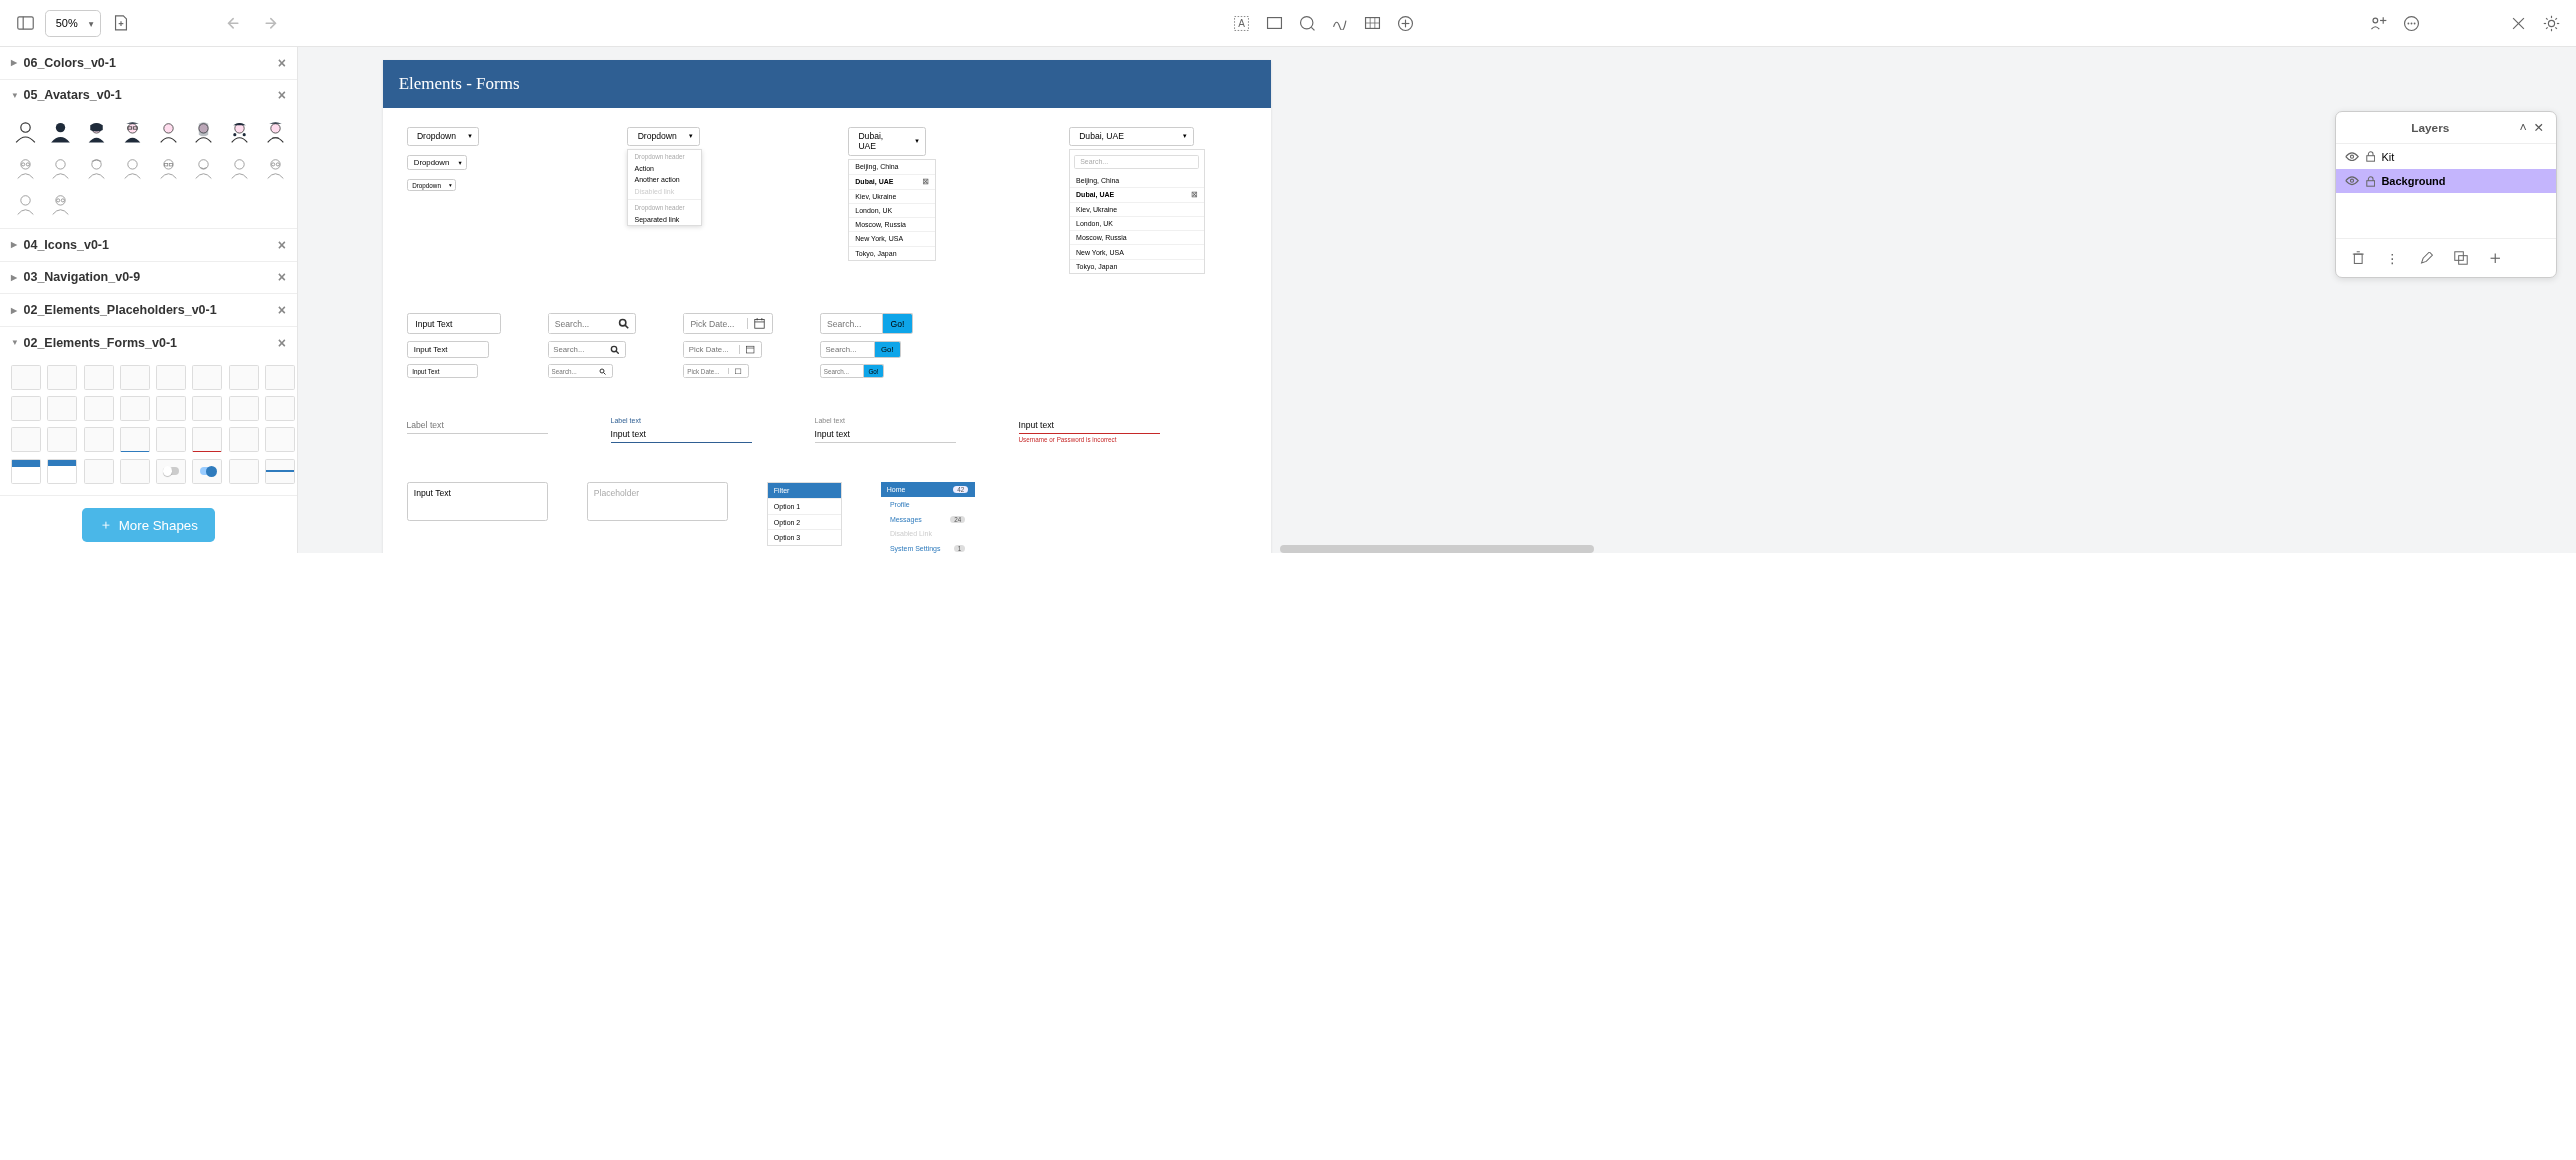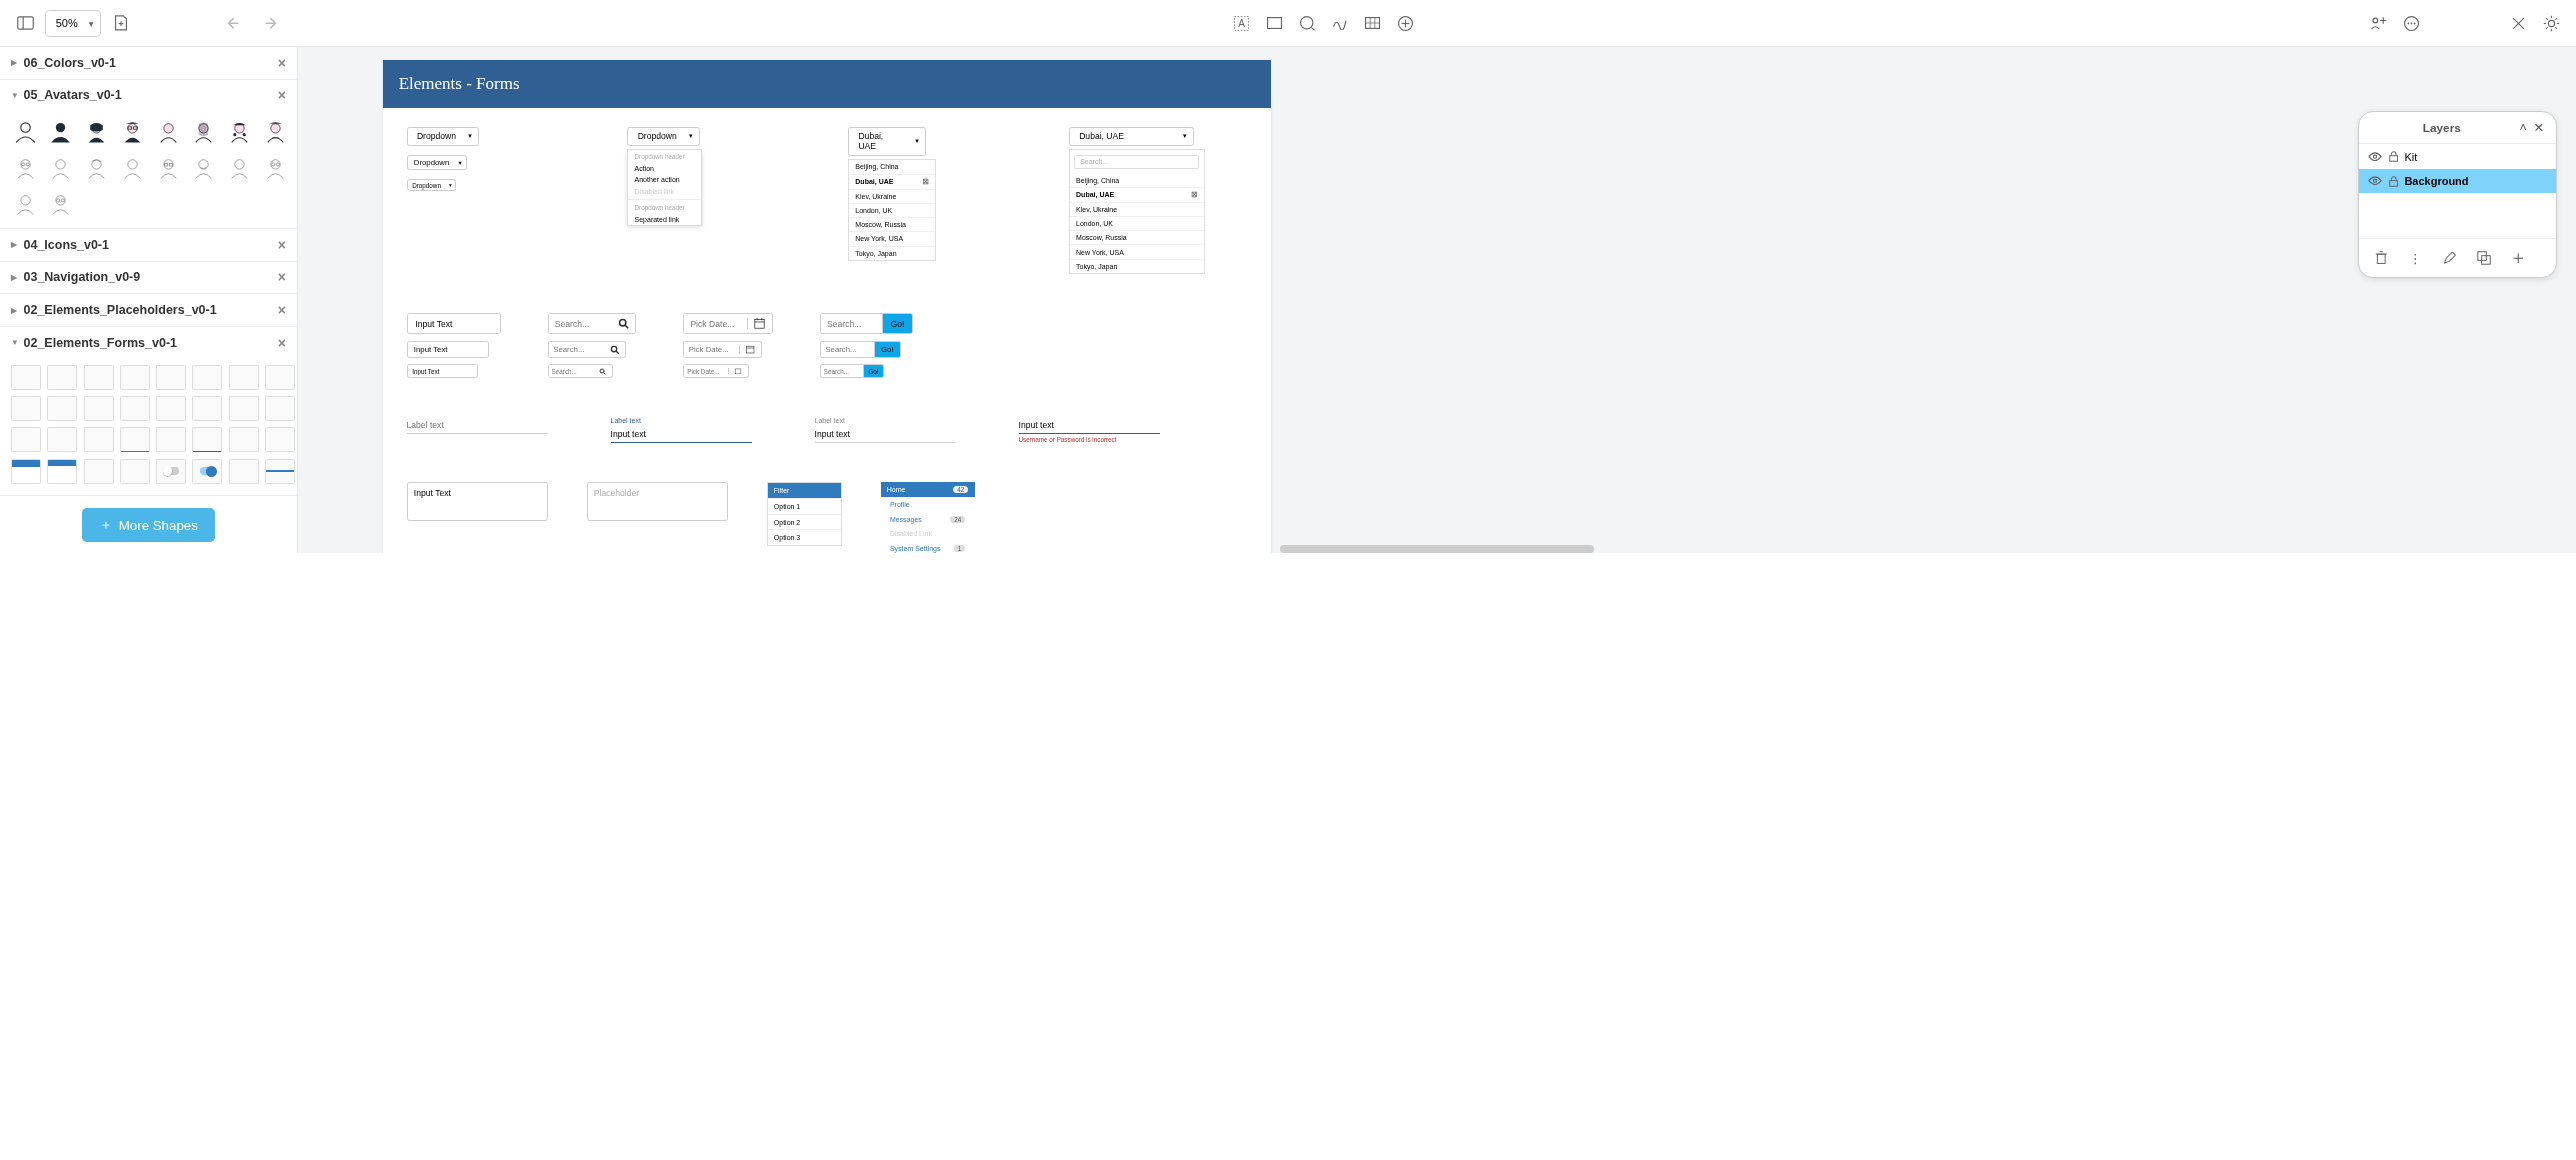--- a/index.html
+++ b/index.html
@@ -72,26 +72,26 @@
 .textarea.ph { color: #aaa; }
 .filter-panel { width: 75px; border: 0.8px solid #ddd; font-size: 7px; }
 .fp-head { background: #2f7bbd; color: #fff; padding: 3.9px 6.3px; }
 .fp-item { padding: 3.9px 6.3px; border-top: 0.8px solid #eee; background:#fff; }
 .side-nav { width: 94px; font-size: 7px; }
 .sn-head { background: #2f7bbd; color: #fff; padding: 3.9px 6.3px; display: flex; justify-content: space-between; }
 .sn-item { padding: 3.9px 9.4px; color: #2f7bbd; background: #fff; display: flex; justify-content: space-between; }
 .sn-item.disabled { color: #ccc; }
 .badge { background: #ddd; color: #555; border-radius: 6.3px; padding: 0 3.9px; font-size: 6.3px; }
 .badge.light { background: #eef; }
-.layers-panel { position: absolute; right: 19px; top: 64px; width: 199px; background: #fff; border: 0.8px solid #ccc; border-radius: 15px; box-shadow: 0 1.6px 6.3px rgba(0,0,0,0.1); }
+.layers-panel { position: absolute; right: 19px; top: 64px; width: 222px; background: #fff; border: 0.8px solid #ccc; border-radius: 7px; box-shadow: 0 1.6px 6.3px rgba(0,0,0,0.1); }
 .lp-head { display: flex; align-items: center; padding: 7.8px 9.4px; border-bottom: 0.8px solid #eee; }
 .lp-title { flex: 1; text-align: center; font-weight: 600; color: #555; font-size: 11.8px; }
 .lp-body { min-height: 94px; }
 .lp-row { display: flex; align-items: center; gap: 6.3px; padding: 6.3px 9.4px; font-size: 11px; cursor: pointer; }
-.lp-row.selected { background: #7dd3fc; font-weight: 600; }
+.lp-row.selected { background: #c4b5fd; font-weight: 600; }
 .lp-row .eye, .lp-row .lock { color: #888; }
 .lp-foot { border-top: 0.8px solid #eee; display: flex; align-items: center; gap: 9.4px; padding: 6.3px 9.4px; color: #666; }
 .scroll-thumb-h { position: absolute; bottom: 0; left: 50%; height: 7.8px; width: 314px; background: #ccc; border-radius: 3.9px; transform: translateX(-50%);}
 svg { display: block; }
 </style>
 </head>
 <body>
 
 <div class="app">
   <div class="toolbar">

